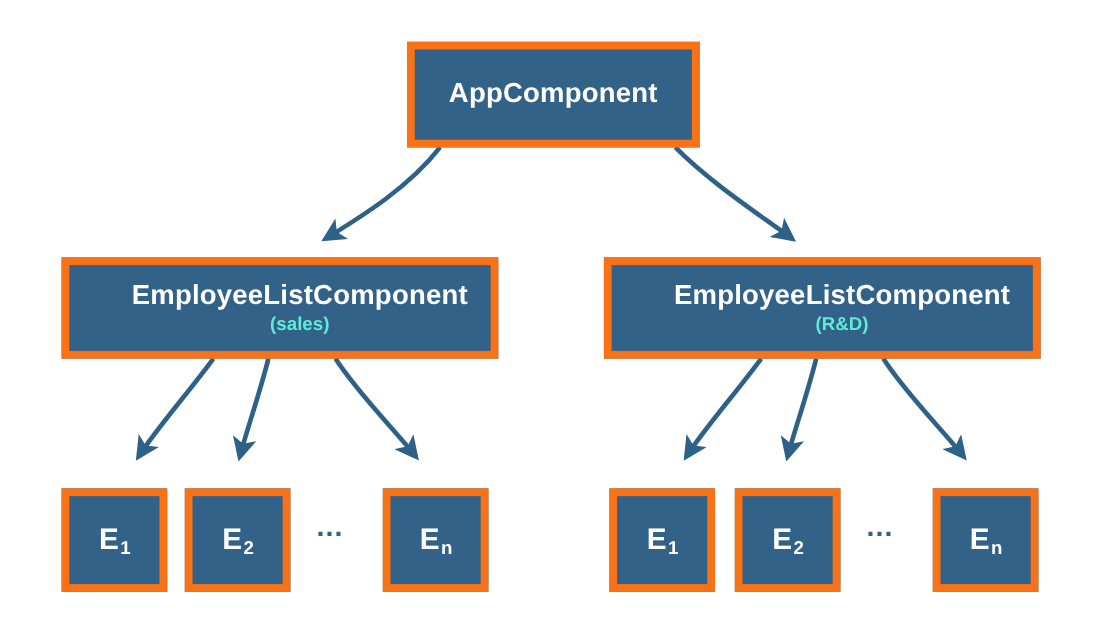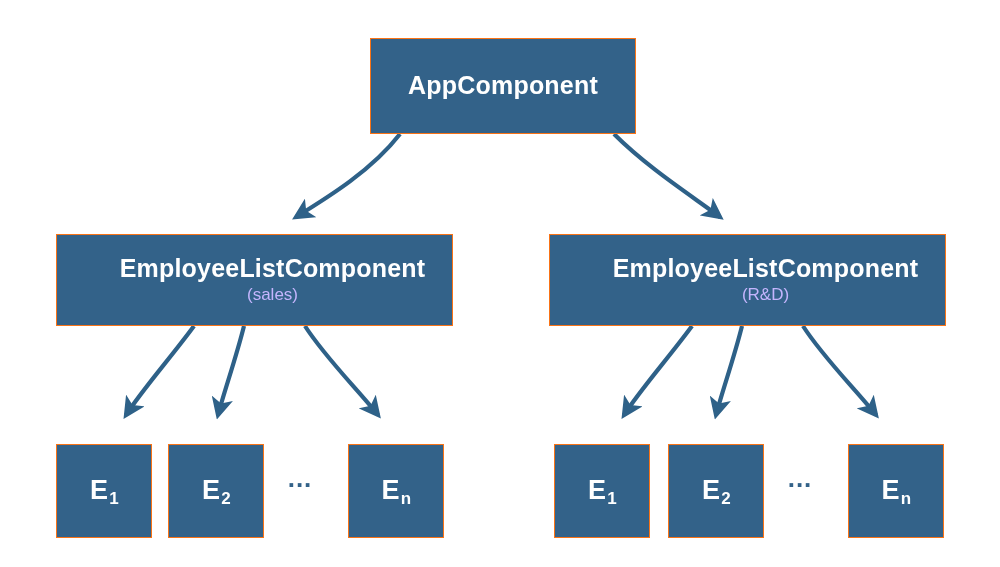--- a/index.html
+++ b/index.html
@@ -24,37 +24,37 @@
     left: 0;
     top: 0;
     width: 1000px;
     height: 567px;
     pointer-events: none;
   }
   .node {
     position: absolute;
     box-sizing: border-box;
     background: #336289;
-    border: 1px solid #f97316;
+    border: 7px solid #f97316;
     display: flex;
     flex-direction: column;
     align-items: center;
     justify-content: center;
     text-align: center;
     color: #ffffff;
   }
   .node .title {
     font-weight: bold;
     letter-spacing: 0.2px;
     line-height: 1.1;
     white-space: nowrap;
   }
   .node .subtitle {
-    font-weight: normal;
-    color: #c4b5fd;
+    font-weight: bold;
+    color: #5eead4;
     line-height: 1.15;
     white-space: nowrap;
   }
   
   #app-component {
     left: 370px;
     top: 38px;
     width: 266px;
     height: 96px;
   }

